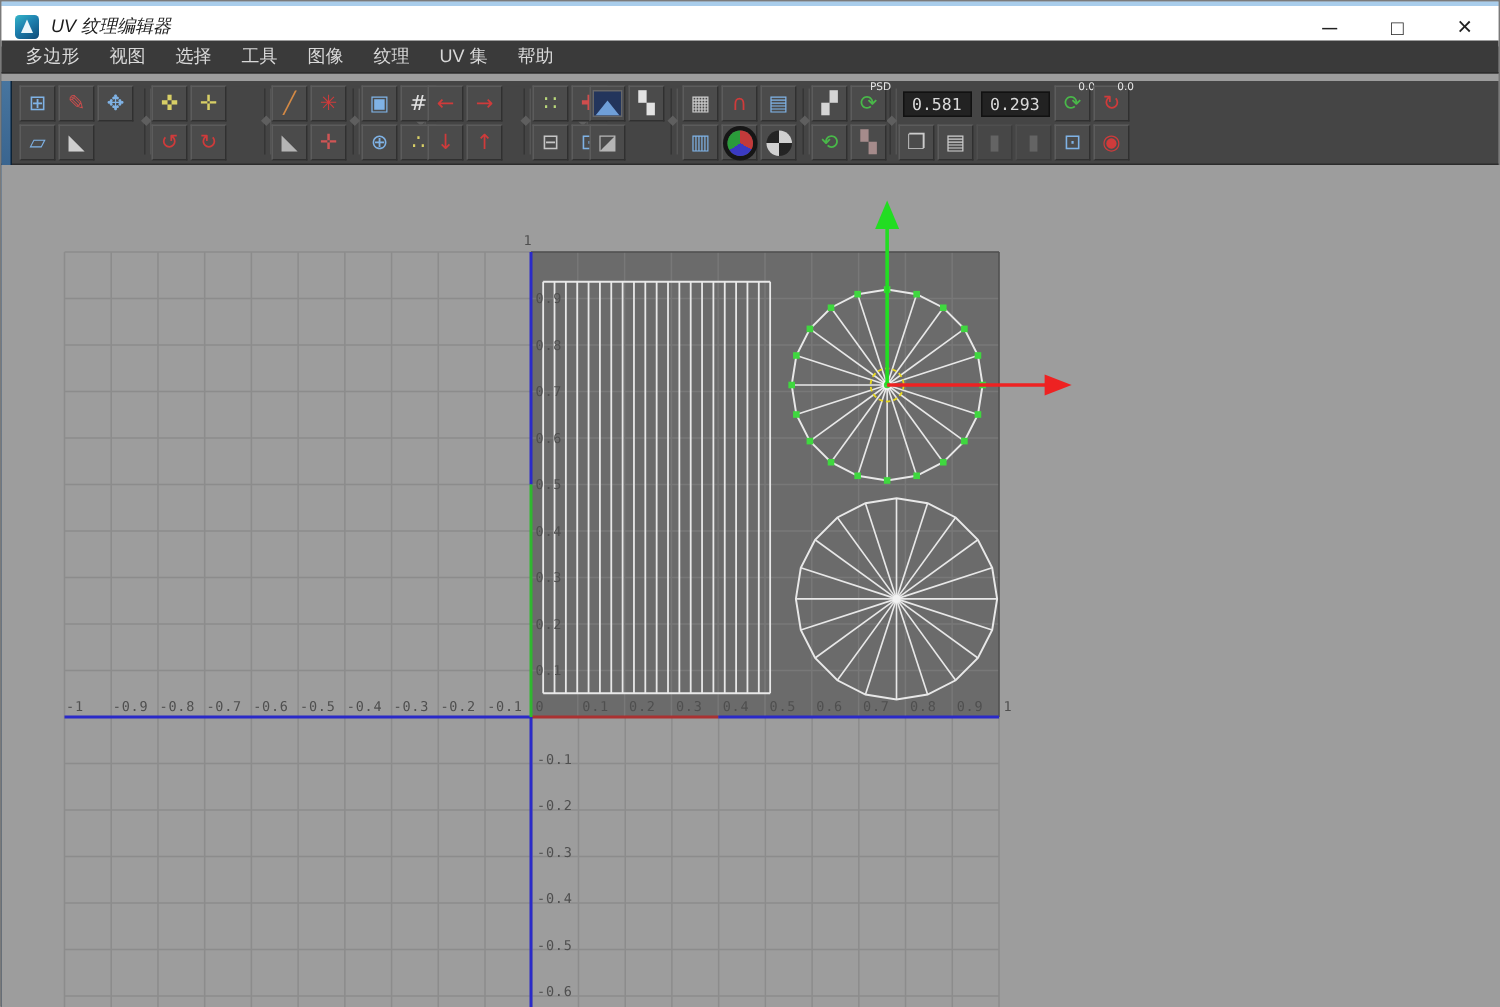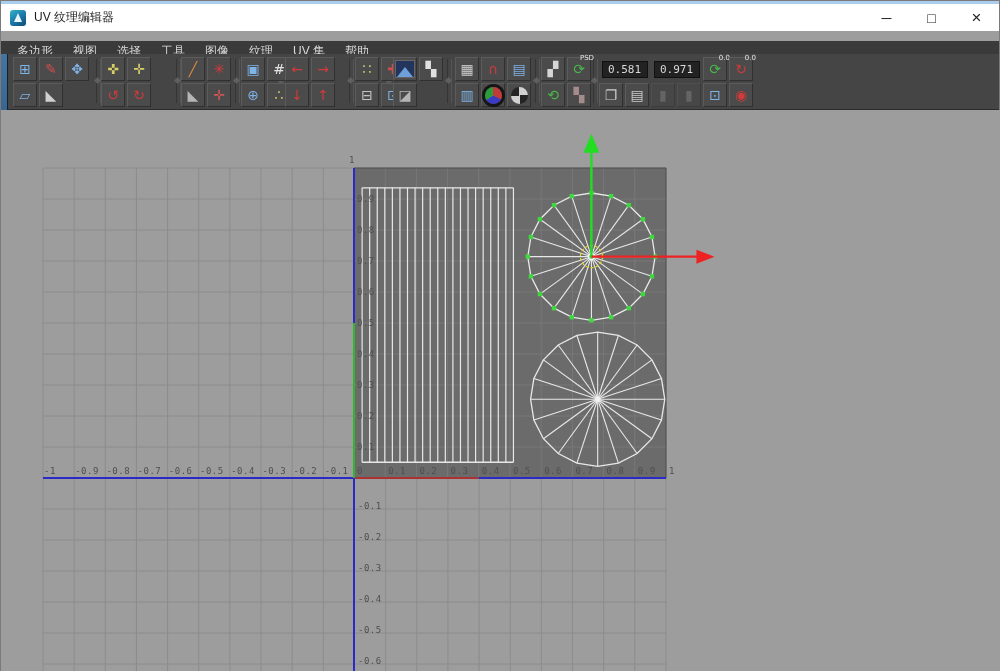--- a/index.html
+++ b/index.html
@@ -7,26 +7,26 @@
   .window{position:absolute;inset:0;border:1px solid #7a7a7a;box-sizing:border-box;}
   .topedge{position:absolute;left:0;top:0;width:100%;height:3px;background:#a9cdeb;}
   
   .titlebar{position:absolute;left:0;top:3px;width:100%;height:27px;background:#ffffff;
     display:flex;align-items:center;}
   .appicon{width:16px;height:16px;margin:0 8px 0 9px;border-radius:3px;
     background:linear-gradient(145deg,#35b5c8 0%,#1d7fae 45%,#0d4a77 100%);
     position:relative;flex:0 0 auto;}
   .appicon:before{content:"";position:absolute;left:4px;top:3px;border-left:4px solid transparent;
     border-right:4px solid transparent;border-bottom:9px solid #eaf6fb;}
-  .wtitle{font-size:12px;color:#1c1c1c;}
+  .wtitle{font-size:12px;color:#1c1c1c;font-style:italic;}
   .wincontrols{margin-left:auto;display:flex;align-items:center;height:100%;}
   .wbtn{width:45px;height:100%;display:flex;align-items:center;justify-content:center;
     font-size:14px;color:#222;cursor:default;}
   
-  .menubar{position:absolute;left:0;top:40px;width:100%;height:22px;background:#3a3a3a;
+  .menubar{position:absolute;left:0;top:26px;width:100%;height:22px;background:#3a3a3a;
     border-bottom:1px solid #2d2d2d;display:flex;align-items:center;padding-left:6px;box-sizing:border-box;}
   .mitem{color:#d8d8d8;font-size:12px;padding:3px 10px;white-space:nowrap;}
   
   .toolbar{position:absolute;left:0;top:53px;width:100%;height:55px;background:#454545;
     border-bottom:1px solid #2c2c2c;}
   .tgroup{position:absolute;top:2px;}
   .trow{display:flex;align-items:center;height:26px;}
   .tbtn{width:24px;height:24px;margin-right:2px;background:#4b4b4b;
     border:1px solid;border-color:#5c5c5c #303030 #303030 #5c5c5c;box-sizing:border-box;
     display:flex;align-items:center;justify-content:center;font-size:14px;line-height:1;
@@ -259,21 +259,21 @@
             <span style="color: rgb(73, 184, 73);">⟲</span>
           </div>
           <div class="tbtn">
             <span style="color: rgb(165, 139, 139);">▚</span>
           </div>
         </div>
       </div>
       <div class="tgroup" style="left: 598px;">
         <div class="trow">
           <div class="tfield">0.581</div>
-          <div class="tfield">0.971</div>
+          <div class="tfield">0.293</div>
           <div class="tbtn">
             <span style="color: rgb(73, 184, 73);">⟳</span>
             <span class="mini">0.0</span>
           </div>
           <div class="tbtn">
             <span style="color: rgb(207, 59, 59);">↻</span>
             <span class="mini">0.0</span>
           </div>
         </div>
         <div class="trow">

